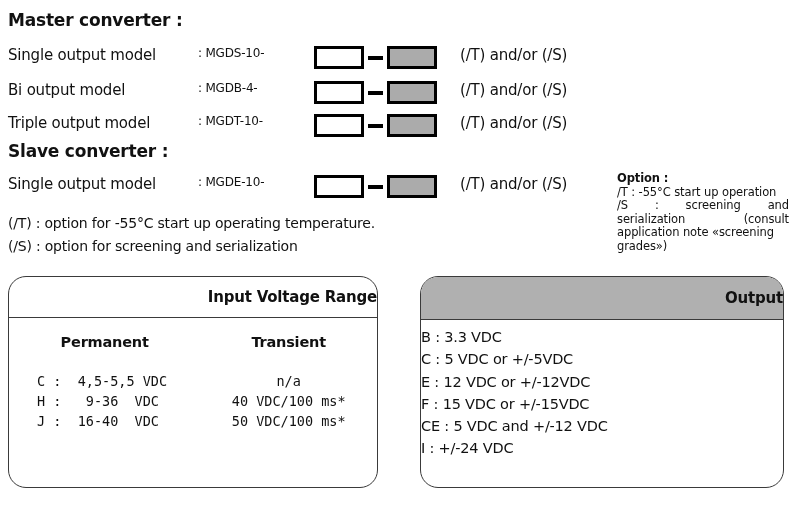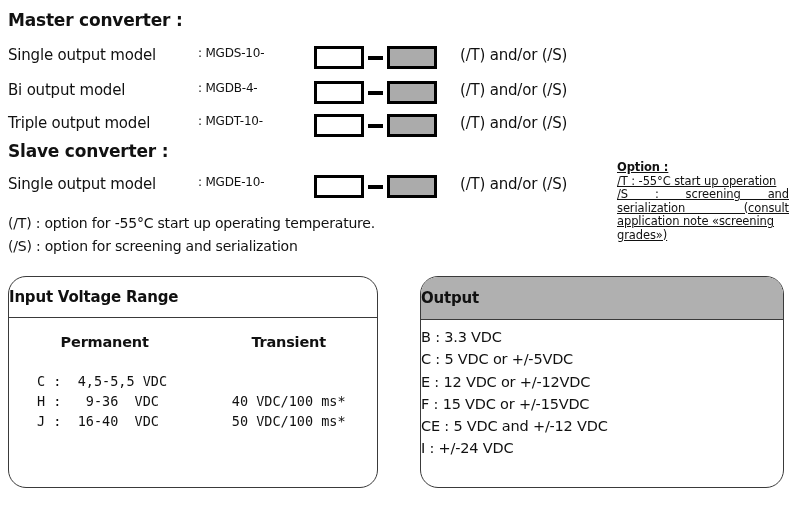--- a/index.html
+++ b/index.html
@@ -102,21 +102,21 @@
   
   .panel {
     position: absolute;
     border: 1px solid #3a3a3a;
     border-radius: 18px;
     box-sizing: border-box;
     background: #ffffff;
     overflow: hidden;
   }
   .panel-head {
-    text-align: left;
+    text-align: right;
     font-weight: bold;
     font-size: 15px;
     letter-spacing: -0.2px;
     border-bottom: 1px solid #3a3a3a;
     box-sizing: border-box;
   }
   .panel-head.gray {
     background: #b0b0b0;
   }
 
@@ -214,40 +214,41 @@
 <div class="boxgroup" style="left:314px; top:175px;">
   <span class="codebox"></span>
   <span class="dash"></span>
   <span class="codebox filled"></span>
 </div>
 <div class="row-opt" style="left:460px; top:175px;">(/T) and/or (/S)</div>
 
 <div class="footnote" style="left:8px; top:215px;">(/T) : option for -55°C start up operating temperature.</div>
 <div class="footnote" style="left:8px; top:238px;">(/S) : option for screening and serialization</div>
 
-<div class="option-note" style="left:617px; top:161px;text-decoration:underline;">
+<div class="option-note" style="left:617px; top:172px;">
   <span class="ohead">Option :</span>
   <span class="oline">/T : -55°C start up operation</span>
   <span class="ojust">/S : screening and</span>
   <span class="ojust">serialization (consult</span>
   <span class="oline">application note «screening</span>
   <span class="olast">grades»)</span>
 </div>
 
 <div class="panel" id="input-panel" style="left:8px; top:276px; width:370px; height:212px;">
   <div class="panel-head">Input Voltage Range</div>
 
   <div class="iv-colheads">
     <div class="iv-col-perm">Permanent</div>
     <div class="iv-col-tran">Transient</div>
   </div>
 
   <div class="iv-rows">
     <div class="iv-row">
       <div class="iv-cell-l">C :  4,5-5,5 VDC</div>
+      <div class="iv-cell-r">n/a</div>
     </div>
     <div class="iv-row">
       <div class="iv-cell-l">H :   9-36  VDC</div>
       <div class="iv-cell-r">40 VDC/100 ms*</div>
     </div>
     <div class="iv-row">
       <div class="iv-cell-l">J :  16-40  VDC</div>
       <div class="iv-cell-r">50 VDC/100 ms*</div>
     </div>
   </div>

